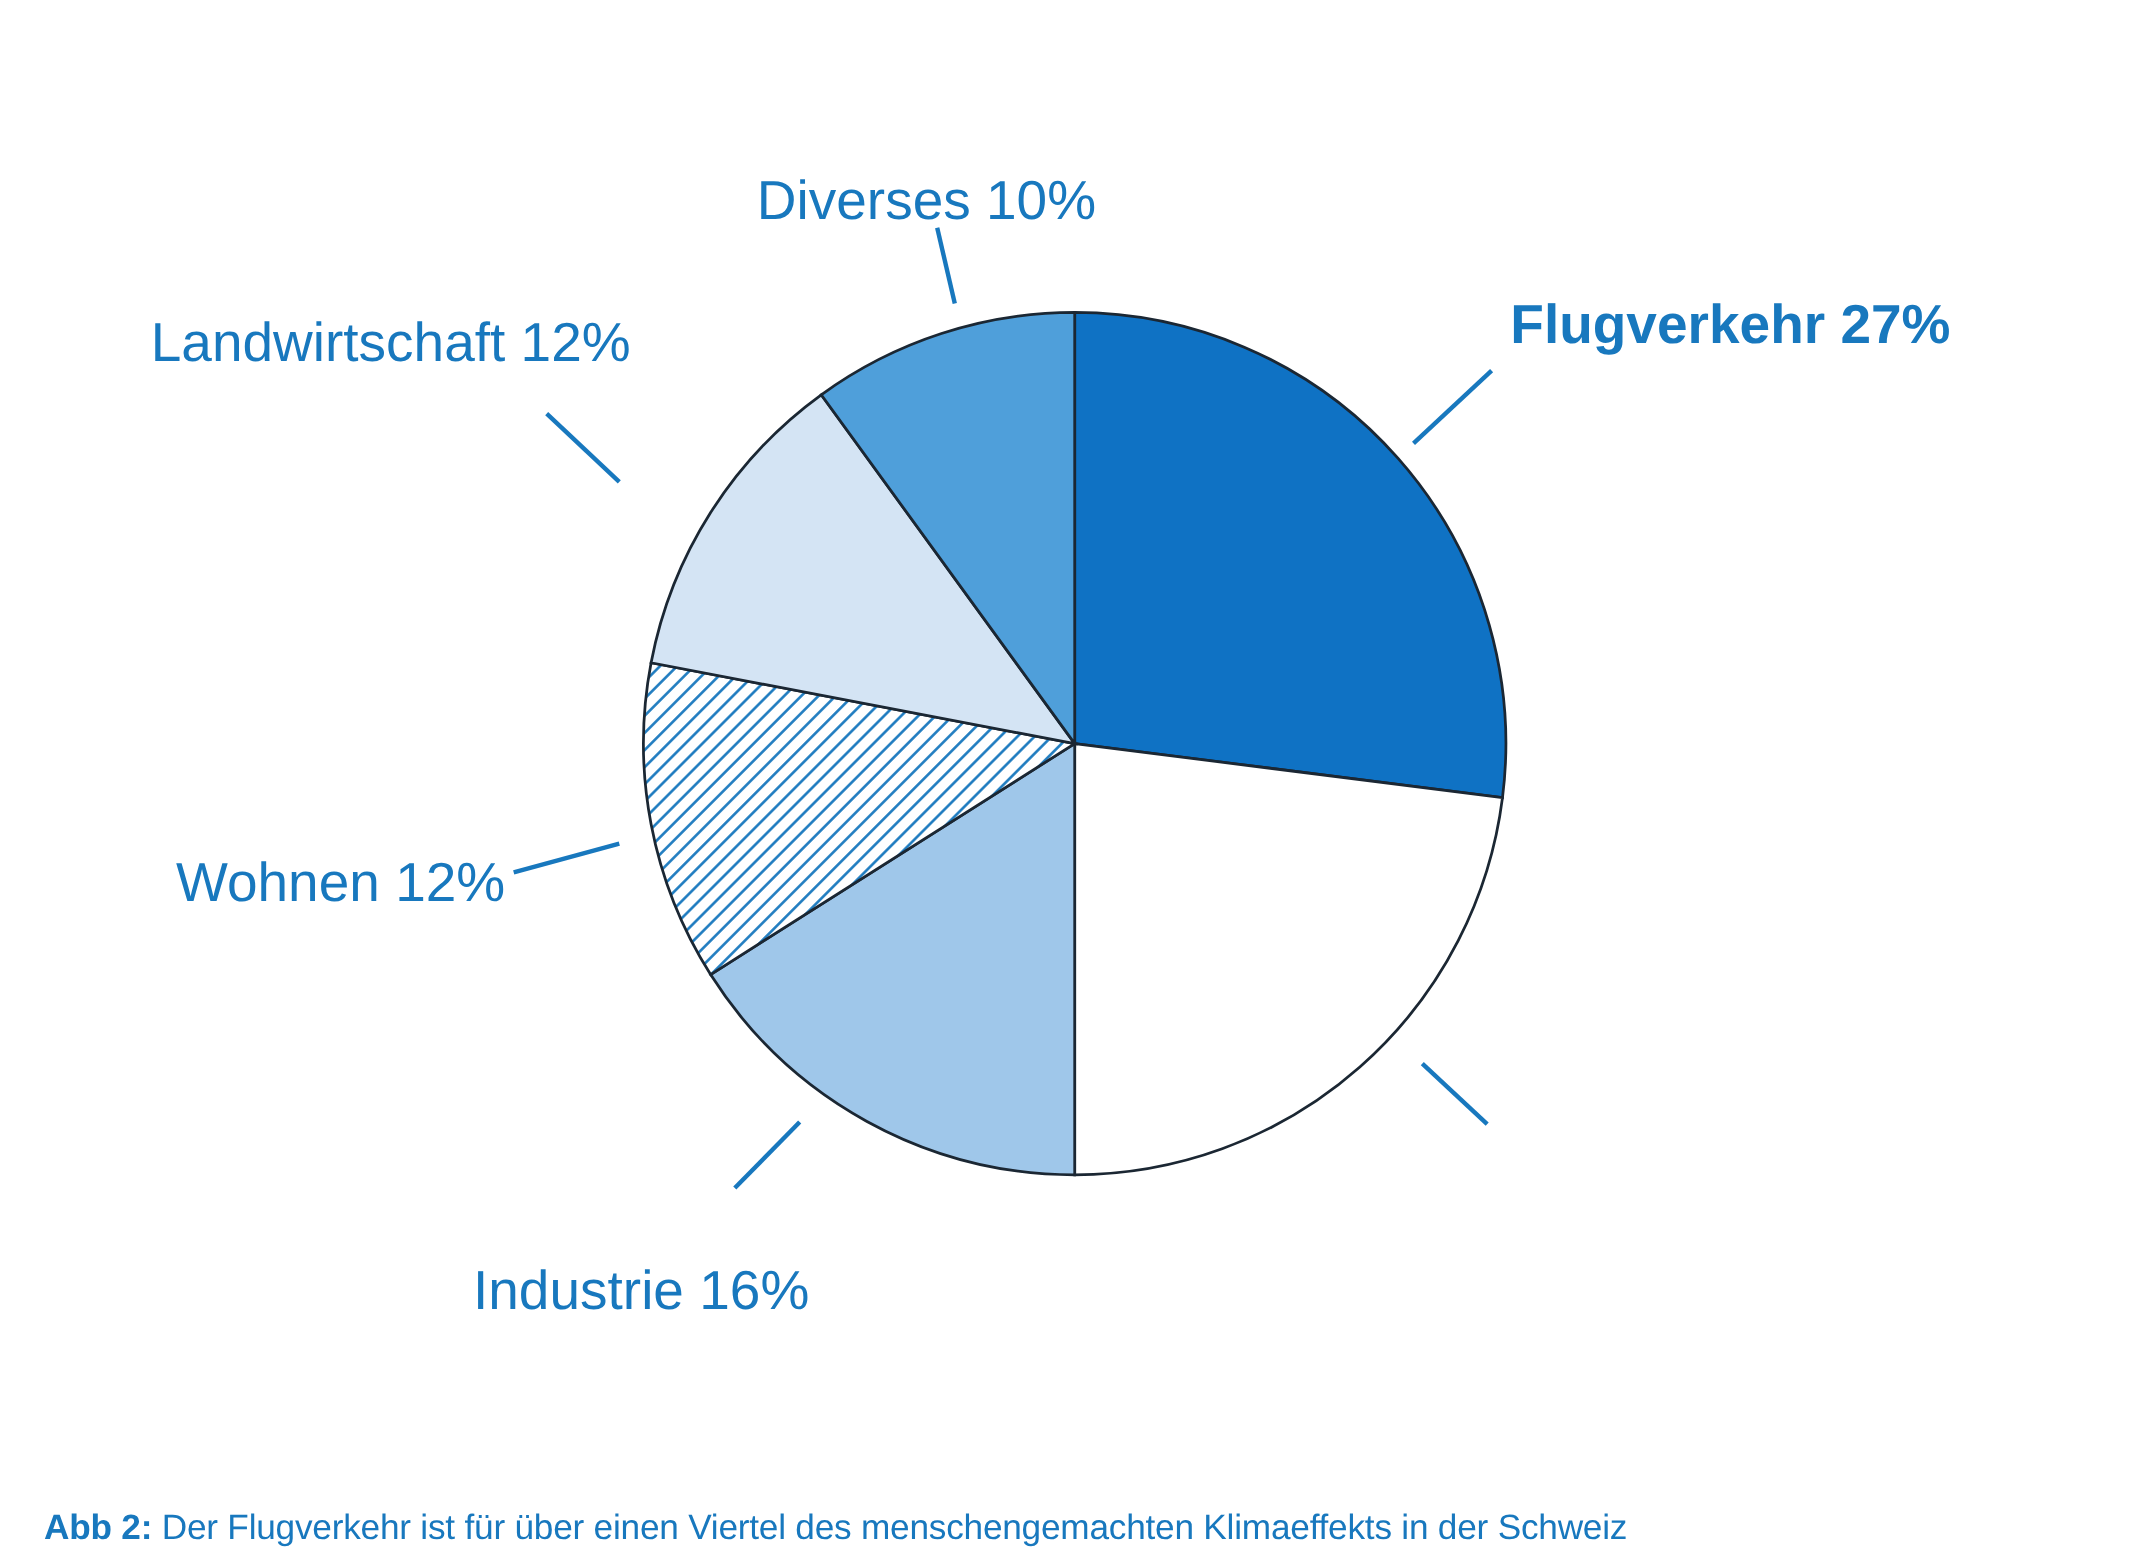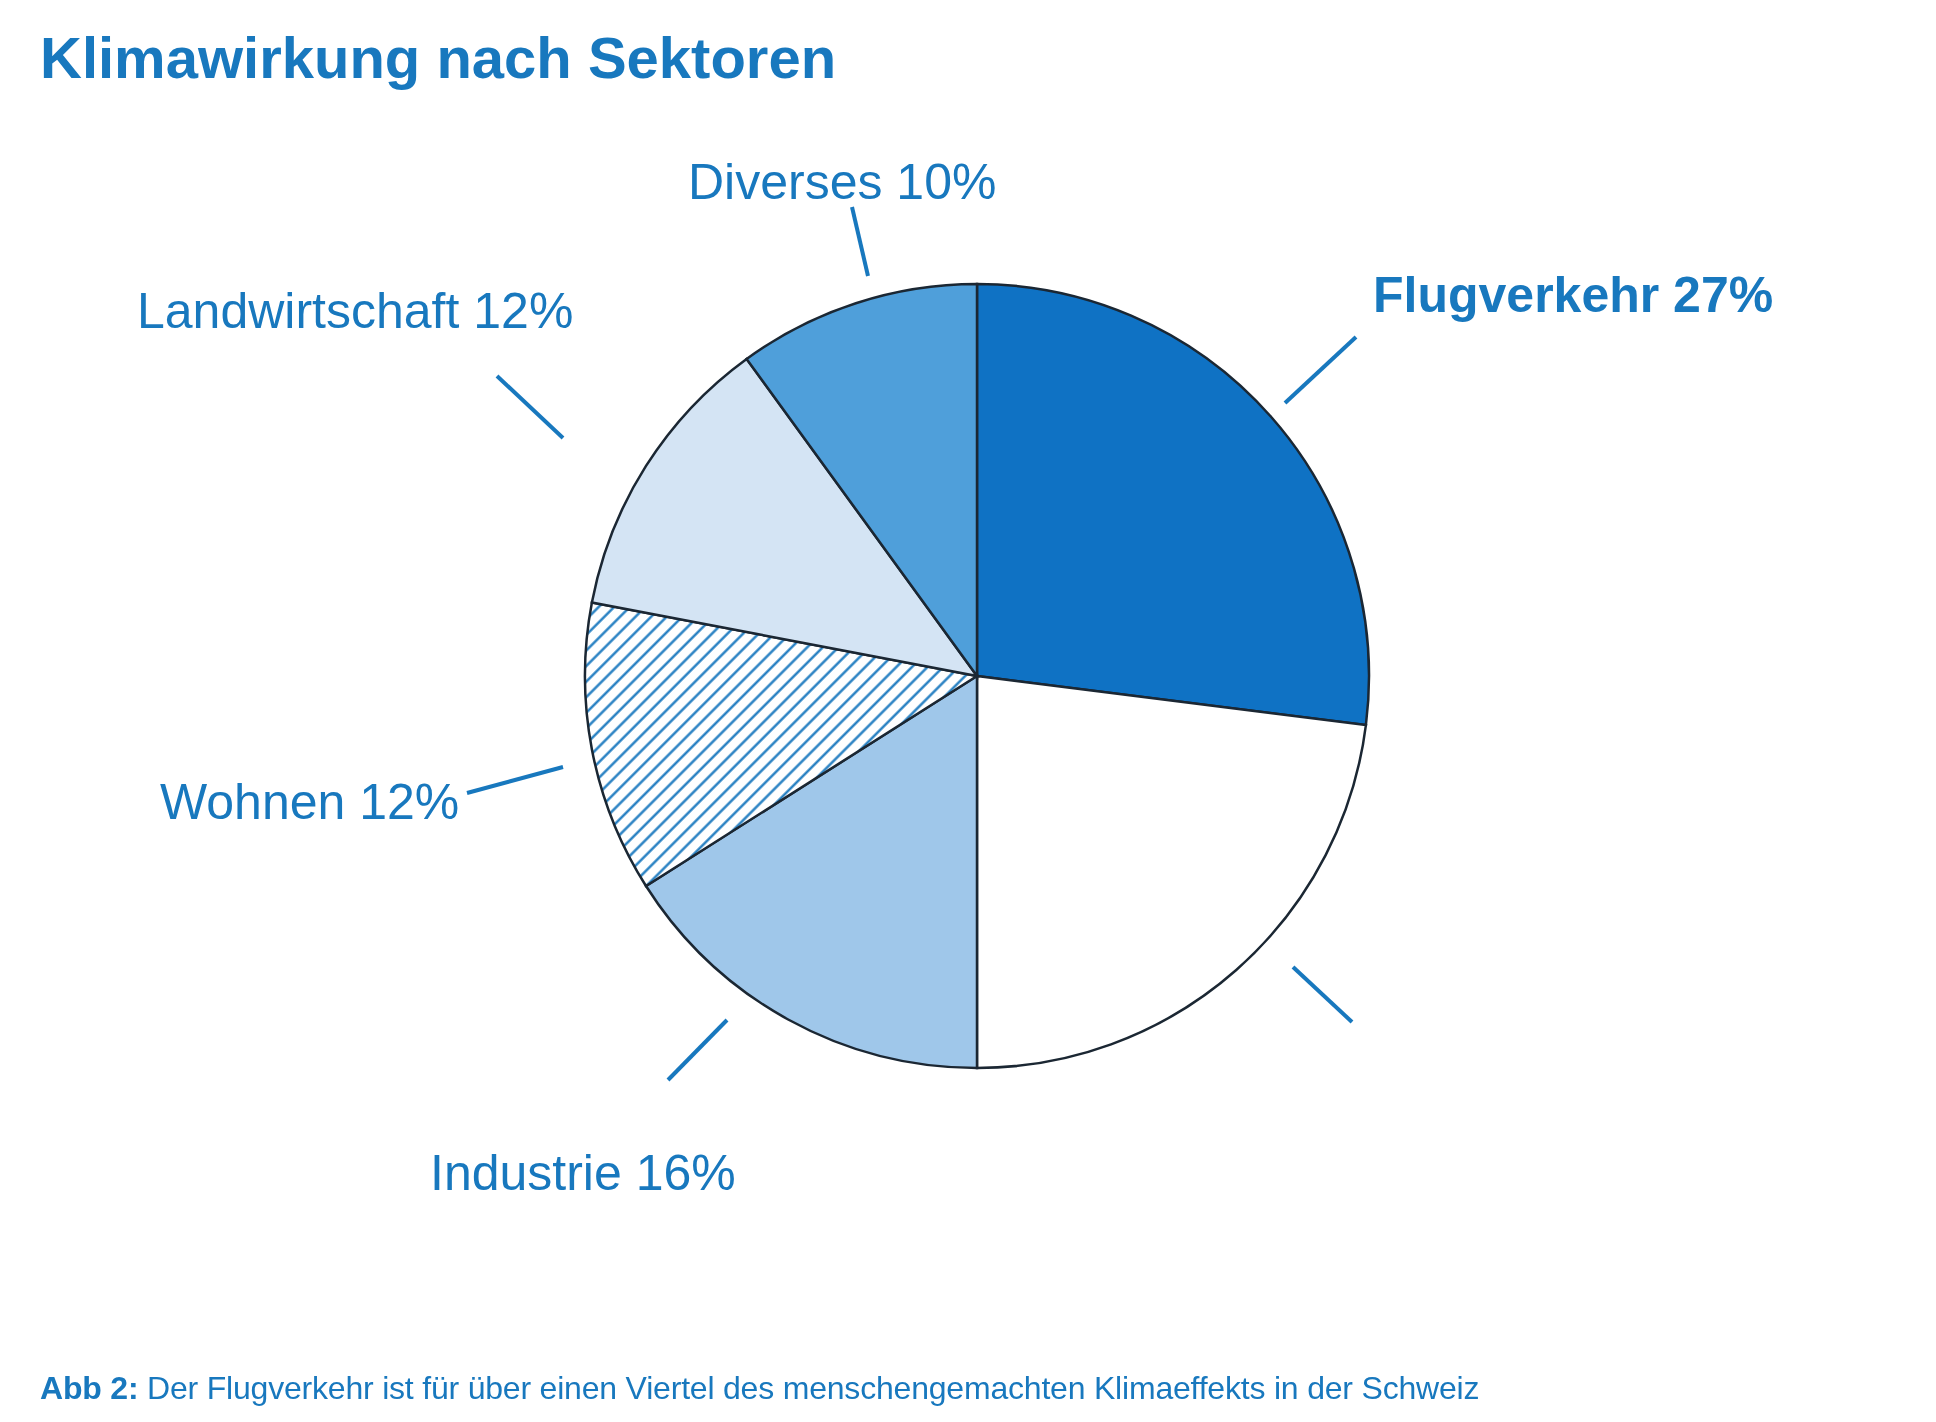--- a/index.html
+++ b/index.html
@@ -57,21 +57,20 @@
   }
   .caption .prefix {
     font-weight: bold;
   }
 </style>
 </head>
 <body>
 
 <div id="figure">
 
-  <div class="title">Klimawirkung nach Sektoren</div>
 
   <svg id="pie-svg" width="1936" height="1422" viewBox="0 0 1936 1422">
     <defs>
       <pattern id="hatch-pattern" patternUnits="userSpaceOnUse" width="11" height="11" patternTransform="rotate(-45)">
         <rect width="11" height="11" fill="#ffffff"></rect>
         <line id="hatch-line" x1="0" y1="5.5" x2="11" y2="5.5" stroke="#1878be" stroke-width="2.3"></line>
       </pattern>
     </defs>
 
     <g id="pie-slices">

